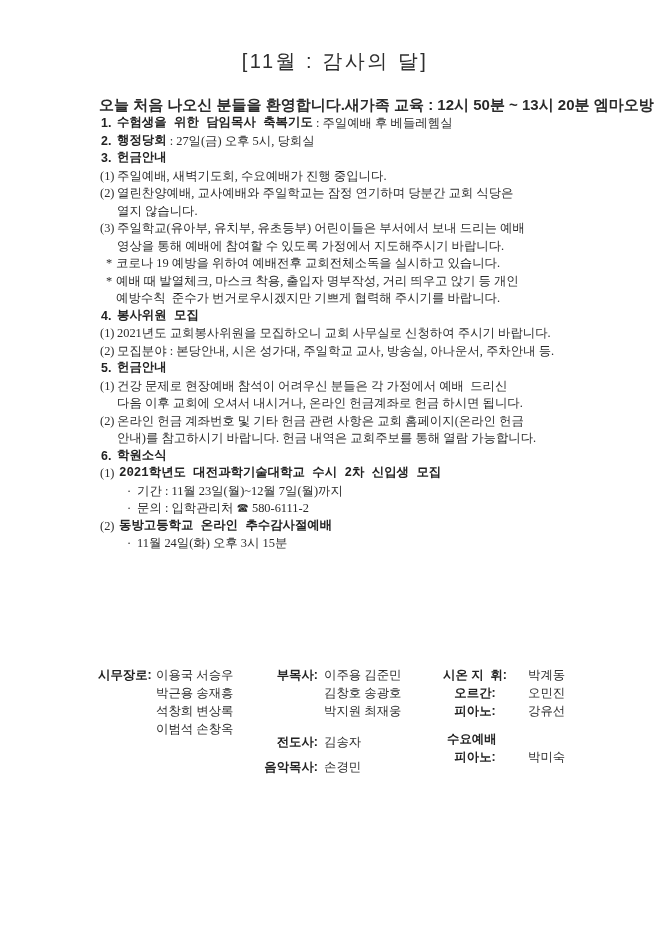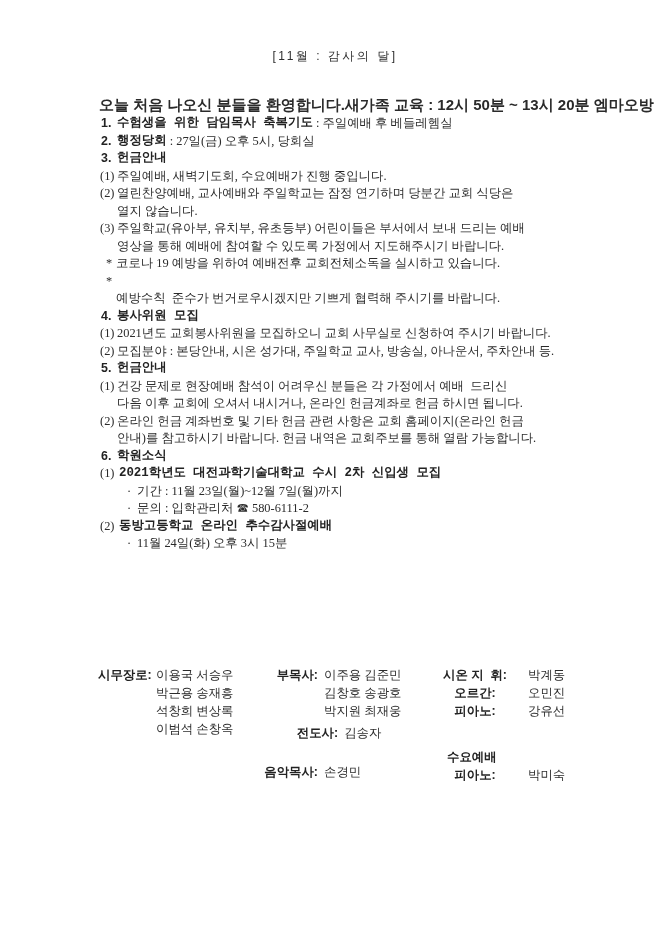--- a/index.html
+++ b/index.html
@@ -4,21 +4,21 @@
 <style>
   html,body{margin:0;padding:0;background:#ffffff;}
   .page{
     position:relative;width:670px;height:951px;background:#ffffff;
     color:#262626;overflow:hidden;
     font-family:"Liberation Serif", serif;
   }
   .title{
     position:absolute;top:48px;left:0;width:100%;text-align:center;
     font-family:"Liberation Sans", sans-serif;
-    font-size:12px;letter-spacing:2.5px;color:#2e2e2e;font-weight:500;
+    font-size:20px;letter-spacing:2.5px;color:#2e2e2e;font-weight:500;
     white-space:pre;
   }
   .welcome{
     position:absolute;top:96px;left:99px;width:473px;
     display:flex;justify-content:space-between;
     font-family:"Liberation Sans", sans-serif;
     font-weight:700;font-size:15px;color:#2a2a2a;white-space:pre;
   }
   .body{
     position:absolute;top:115px;left:99px;width:560px;
@@ -54,27 +54,27 @@
     font-family:"Liberation Sans", sans-serif;font-weight:700;color:#222;
     flex:none;white-space:pre;
   }
   .staff-name{font-family:"Liberation Serif", serif;white-space:pre;}
   .col1{position:absolute;left:98px;top:0;display:flex;}
   .col1 .staff-label{width:55px;}
   .col1 .names{margin-left:3px;}
   .col2{position:absolute;left:254px;top:0;}
   .col2 .group{display:flex;}
   .col2 .staff-label{width:64px;text-align:right;margin-right:6px;}
-  .col2 .g1{margin-top:4px;justify-content:center;}
-  .col2 .g2{margin-top:21px;}
+  .col2 .g1{margin-top:13px;}
+  .col2 .g2{margin-top:7px;}
   .col3{position:absolute;left:437px;top:0;}
   .col3 .rowr{display:flex;}
   .col3 .staff-label{width:76px;text-align:center;margin-right:15px;}
   .wed-header{
-    margin-top:28px;padding-left:10px;
+    margin-top:10px;padding-left:10px;
     font-family:"Liberation Sans", sans-serif;font-weight:700;color:#222;
   }
 </style>
 </head>
 <body>
 
 <div class="page">
   <div class="title">[11월 : 감사의 달]</div>
 
   <div class="welcome">
@@ -85,21 +85,21 @@
   <div class="body">
       <div class="row lvl0"><span class="mk">1.</span><span class="bold">수험생을 위한 담임목사 축복기도</span><span class="txt"> : 주일예배 후 베들레헴실</span></div>
       <div class="row lvl0"><span class="mk">2.</span><span class="bold">행정당회</span><span class="txt"> : 27일(금) 오후 5시, 당회실</span></div>
       <div class="row lvl0"><span class="mk">3.</span><span class="bold">헌금안내</span><span class="txt"></span></div>
       <div class="row lvl1"><span class="mk">(1)</span><span class="txt">주일예배, 새벽기도회, 수요예배가 진행 중입니다.</span></div>
       <div class="row lvl1"><span class="mk">(2)</span><span class="txt">열린찬양예배, 교사예배와 주일학교는 잠정 연기하며 당분간 교회 식당은</span></div>
       <div class="row cont"><span class="txt">열지 않습니다.</span></div>
       <div class="row lvl1"><span class="mk">(3)</span><span class="txt">주일학교(유아부, 유치부, 유초등부) 어린이들은 부서에서 보내 드리는 예배</span></div>
       <div class="row cont"><span class="txt">영상을 통해 예배에 참여할 수 있도록 가정에서 지도해주시기 바랍니다.</span></div>
       <div class="row ast"><span class="mk">*</span><span class="txt">코로나 19 예방을 위하여 예배전후 교회전체소독을 실시하고 있습니다.</span></div>
-      <div class="row ast"><span class="mk">*</span></div>
+      <div class="row ast"><span class="mk">*</span><span class="txt">예배 때 발열체크, 마스크 착용, 출입자 명부작성, 거리 띄우고 앉기 등 개인</span></div>
       <div class="row astc"><span class="txt">예방수칙  준수가 번거로우시겠지만 기쁘게 협력해 주시기를 바랍니다.</span></div>
       <div class="row lvl0"><span class="mk">4.</span><span class="bold">봉사위원 모집</span><span class="txt"></span></div>
       <div class="row lvl1"><span class="mk">(1)</span><span class="txt">2021년도 교회봉사위원을 모집하오니 교회 사무실로 신청하여 주시기 바랍니다.</span></div>
       <div class="row lvl1"><span class="mk">(2)</span><span class="txt">모집분야 : 본당안내, 시온 성가대, 주일학교 교사, 방송실, 아나운서, 주차안내 등.</span></div>
       <div class="row lvl0"><span class="mk">5.</span><span class="bold">헌금안내</span><span class="txt"></span></div>
       <div class="row lvl1"><span class="mk">(1)</span><span class="txt">건강 문제로 현장예배 참석이 어려우신 분들은 각 가정에서 예배  드리신</span></div>
       <div class="row cont"><span class="txt">다음 이후 교회에 오셔서 내시거나, 온라인 헌금계좌로 헌금 하시면 됩니다.</span></div>
       <div class="row lvl1"><span class="mk">(2)</span><span class="txt">온라인 헌금 계좌번호 및 기타 헌금 관련 사항은 교회 홈페이지(온라인 헌금</span></div>
       <div class="row cont"><span class="txt">안내)를 참고하시기 바랍니다. 헌금 내역은 교회주보를 통해 열람 가능합니다.</span></div>
       <div class="row lvl0"><span class="mk">6.</span><span class="bold">학원소식</span><span class="txt"></span></div>

